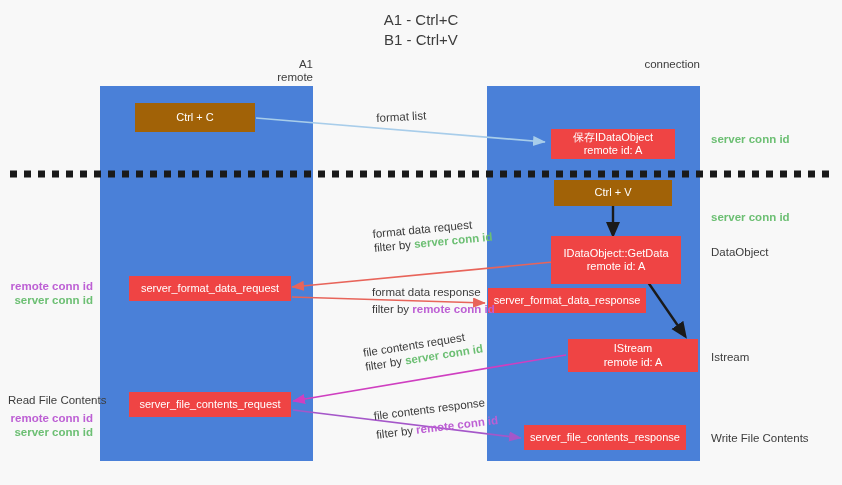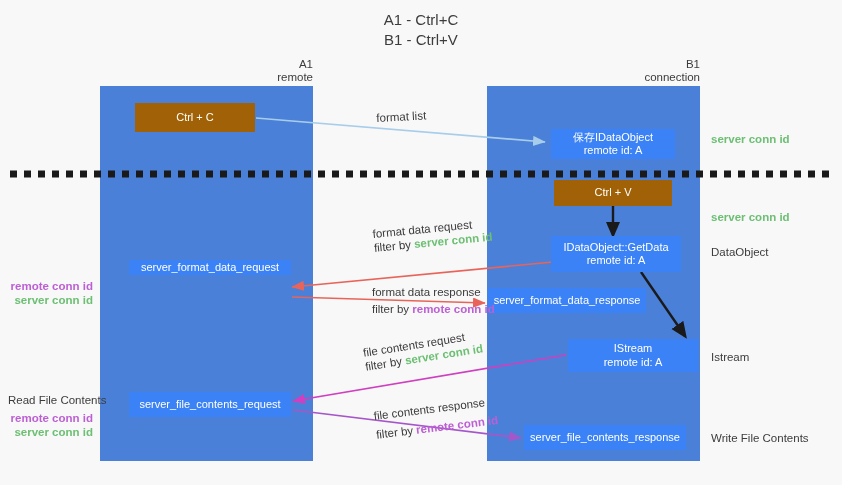--- a/index.html
+++ b/index.html
@@ -13,21 +13,21 @@
   }
   #stage{position:absolute;left:0;top:0;width:842px;height:485px;}
   svg.layer{position:absolute;left:0;top:0;width:842px;height:485px;pointer-events:none;}
 
   .col{position:absolute;background:#4a80d8;}
   .colhead{position:absolute;text-align:right;font-size:11.5px;line-height:13px;color:#3c3c3c;}
 
   .box{position:absolute;box-sizing:border-box;display:flex;flex-direction:column;
        align-items:center;justify-content:center;color:#ffffff;font-size:11px;line-height:13.5px;text-align:center;}
   .box.green{background:#a16207;}
-  .box.orange{background:#3b82f6;align-items:center;}
+  .box.orange{background:#ef4444;align-items:center;}
 
   .lbl{position:absolute;font-size:11.5px;line-height:14px;color:#3c3c3c;white-space:nowrap;}
   .lbl.green{color:#6cbf73;font-weight:bold;}
   .lbl.purple{color:#bd5fd4;font-weight:bold;}
   .stack{position:absolute;font-size:11.5px;line-height:14px;white-space:nowrap;text-align:right;}
 
   .rot{position:absolute;white-space:nowrap;font-size:11.5px;line-height:14px;color:#3c3c3c;transform-origin:0 0;}
   .rot .g{color:#6cbf73;font-weight:bold;}
   .rot .p{color:#bd5fd4;font-weight:bold;}
 
@@ -41,21 +41,20 @@
   <div class="title">
     <div>A1 - Ctrl+C</div>
     <div>B1 - Ctrl+V</div>
   </div>
 
   <div class="colhead" style="left:100px;top:58px;width:213px;">
     <div>A1</div>
     <div>remote</div>
   </div>
   <div class="colhead" style="left:487px;top:58px;width:213px;">
-    <div>B1</div>
     <div>connection</div>
   </div>
 
   <div class="col" style="left:100px;top:86px;width:213px;height:375px;"></div>
   <div class="col" style="left:487px;top:86px;width:213px;height:375px;"></div>
 
   <svg class="layer" viewBox="0 0 842 485">
     <defs>
       <marker id="ah-blue" markerWidth="9" markerHeight="9" refX="7.5" refY="3.2" orient="auto">
         <path d="M0,0 L8,3.2 L0,6.4 z" fill="#a8cdea"></path>
@@ -97,26 +96,26 @@
 
   <div class="box orange" style="left:551px;top:129px;width:124px;height:30px;">
     <div>保存IDataObject</div>
     <div>remote id: A</div>
   </div>
 
   <div class="box green" style="left:554px;top:180px;width:118px;height:26px;">
     <div>Ctrl + V</div>
   </div>
 
-  <div class="box orange" style="left:551px;top:236px;width:130px;height:36px;">
+  <div class="box orange" style="left:551px;top:236px;width:130px;height:48px;">
     <div>IDataObject::GetData</div>
     <div>remote id: A</div>
   </div>
 
-  <div class="box orange" style="left:129px;top:260px;width:162px;height:15px;">
+  <div class="box orange" style="left:129px;top:276px;width:162px;height:25px;">
     <div>server_format_data_request</div>
   </div>
 
   <div class="box orange" style="left:488px;top:288px;width:158px;height:25px;">
     <div>server_format_data_response</div>
   </div>
 
   <div class="box orange" style="left:568px;top:339px;width:130px;height:33px;">
     <div>IStream</div>
     <div>remote id: A</div>

